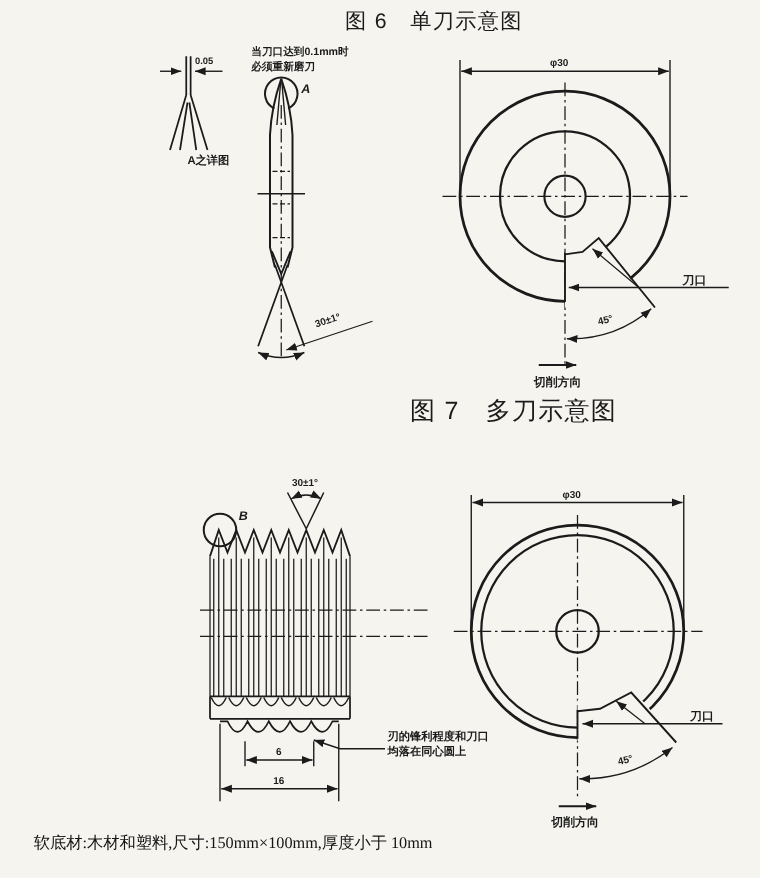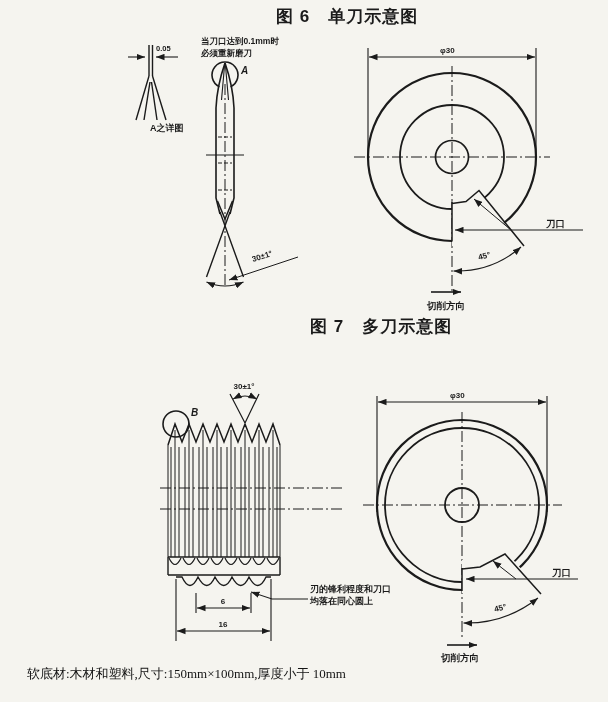--- a/index.html
+++ b/index.html
@@ -2,23 +2,23 @@
 <html><head>
 <meta charset="utf-8">
 <style>
   html,body{margin:0;padding:0;}
   .page{
     position:relative;width:608px;height:702px;overflow:hidden;
     background:var(--bg,#f5f4ef);
     font-family:"Liberation Sans",sans-serif;
     color:var(--ink,#1b1b1b);
   }
-  .title{position:absolute;font-weight:bold;color:var(--ink,#1b1b1b);letter-spacing:1px;white-space:nowrap;}
+  .title{position:absolute;font-weight:normal;color:var(--ink,#1b1b1b);letter-spacing:1px;white-space:nowrap;}
   .t6{top:5px;left:276px;font-size:17px;}
-  .t7{top:315px;left:310px;font-size:17px;}
+  .t7{top:315px;left:328px;font-size:20px;}
   .footer{
     position:absolute;top:665px;left:27px;font-size:13px;white-space:nowrap;
     font-family:"Liberation Serif",serif;color:#141414;
   }
   svg.canvas{position:absolute;top:0;left:0;color:var(--ink,#1b1b1b);}
   svg .ln{stroke:currentColor;fill:none;}
   svg text{fill:currentColor;font-family:"Liberation Sans",sans-serif;font-weight:bold;}
   svg .it{font-style:italic;}
   .dd{stroke-dasharray:11,3,2,3;}
   .ds{stroke-dasharray:4,2;}

